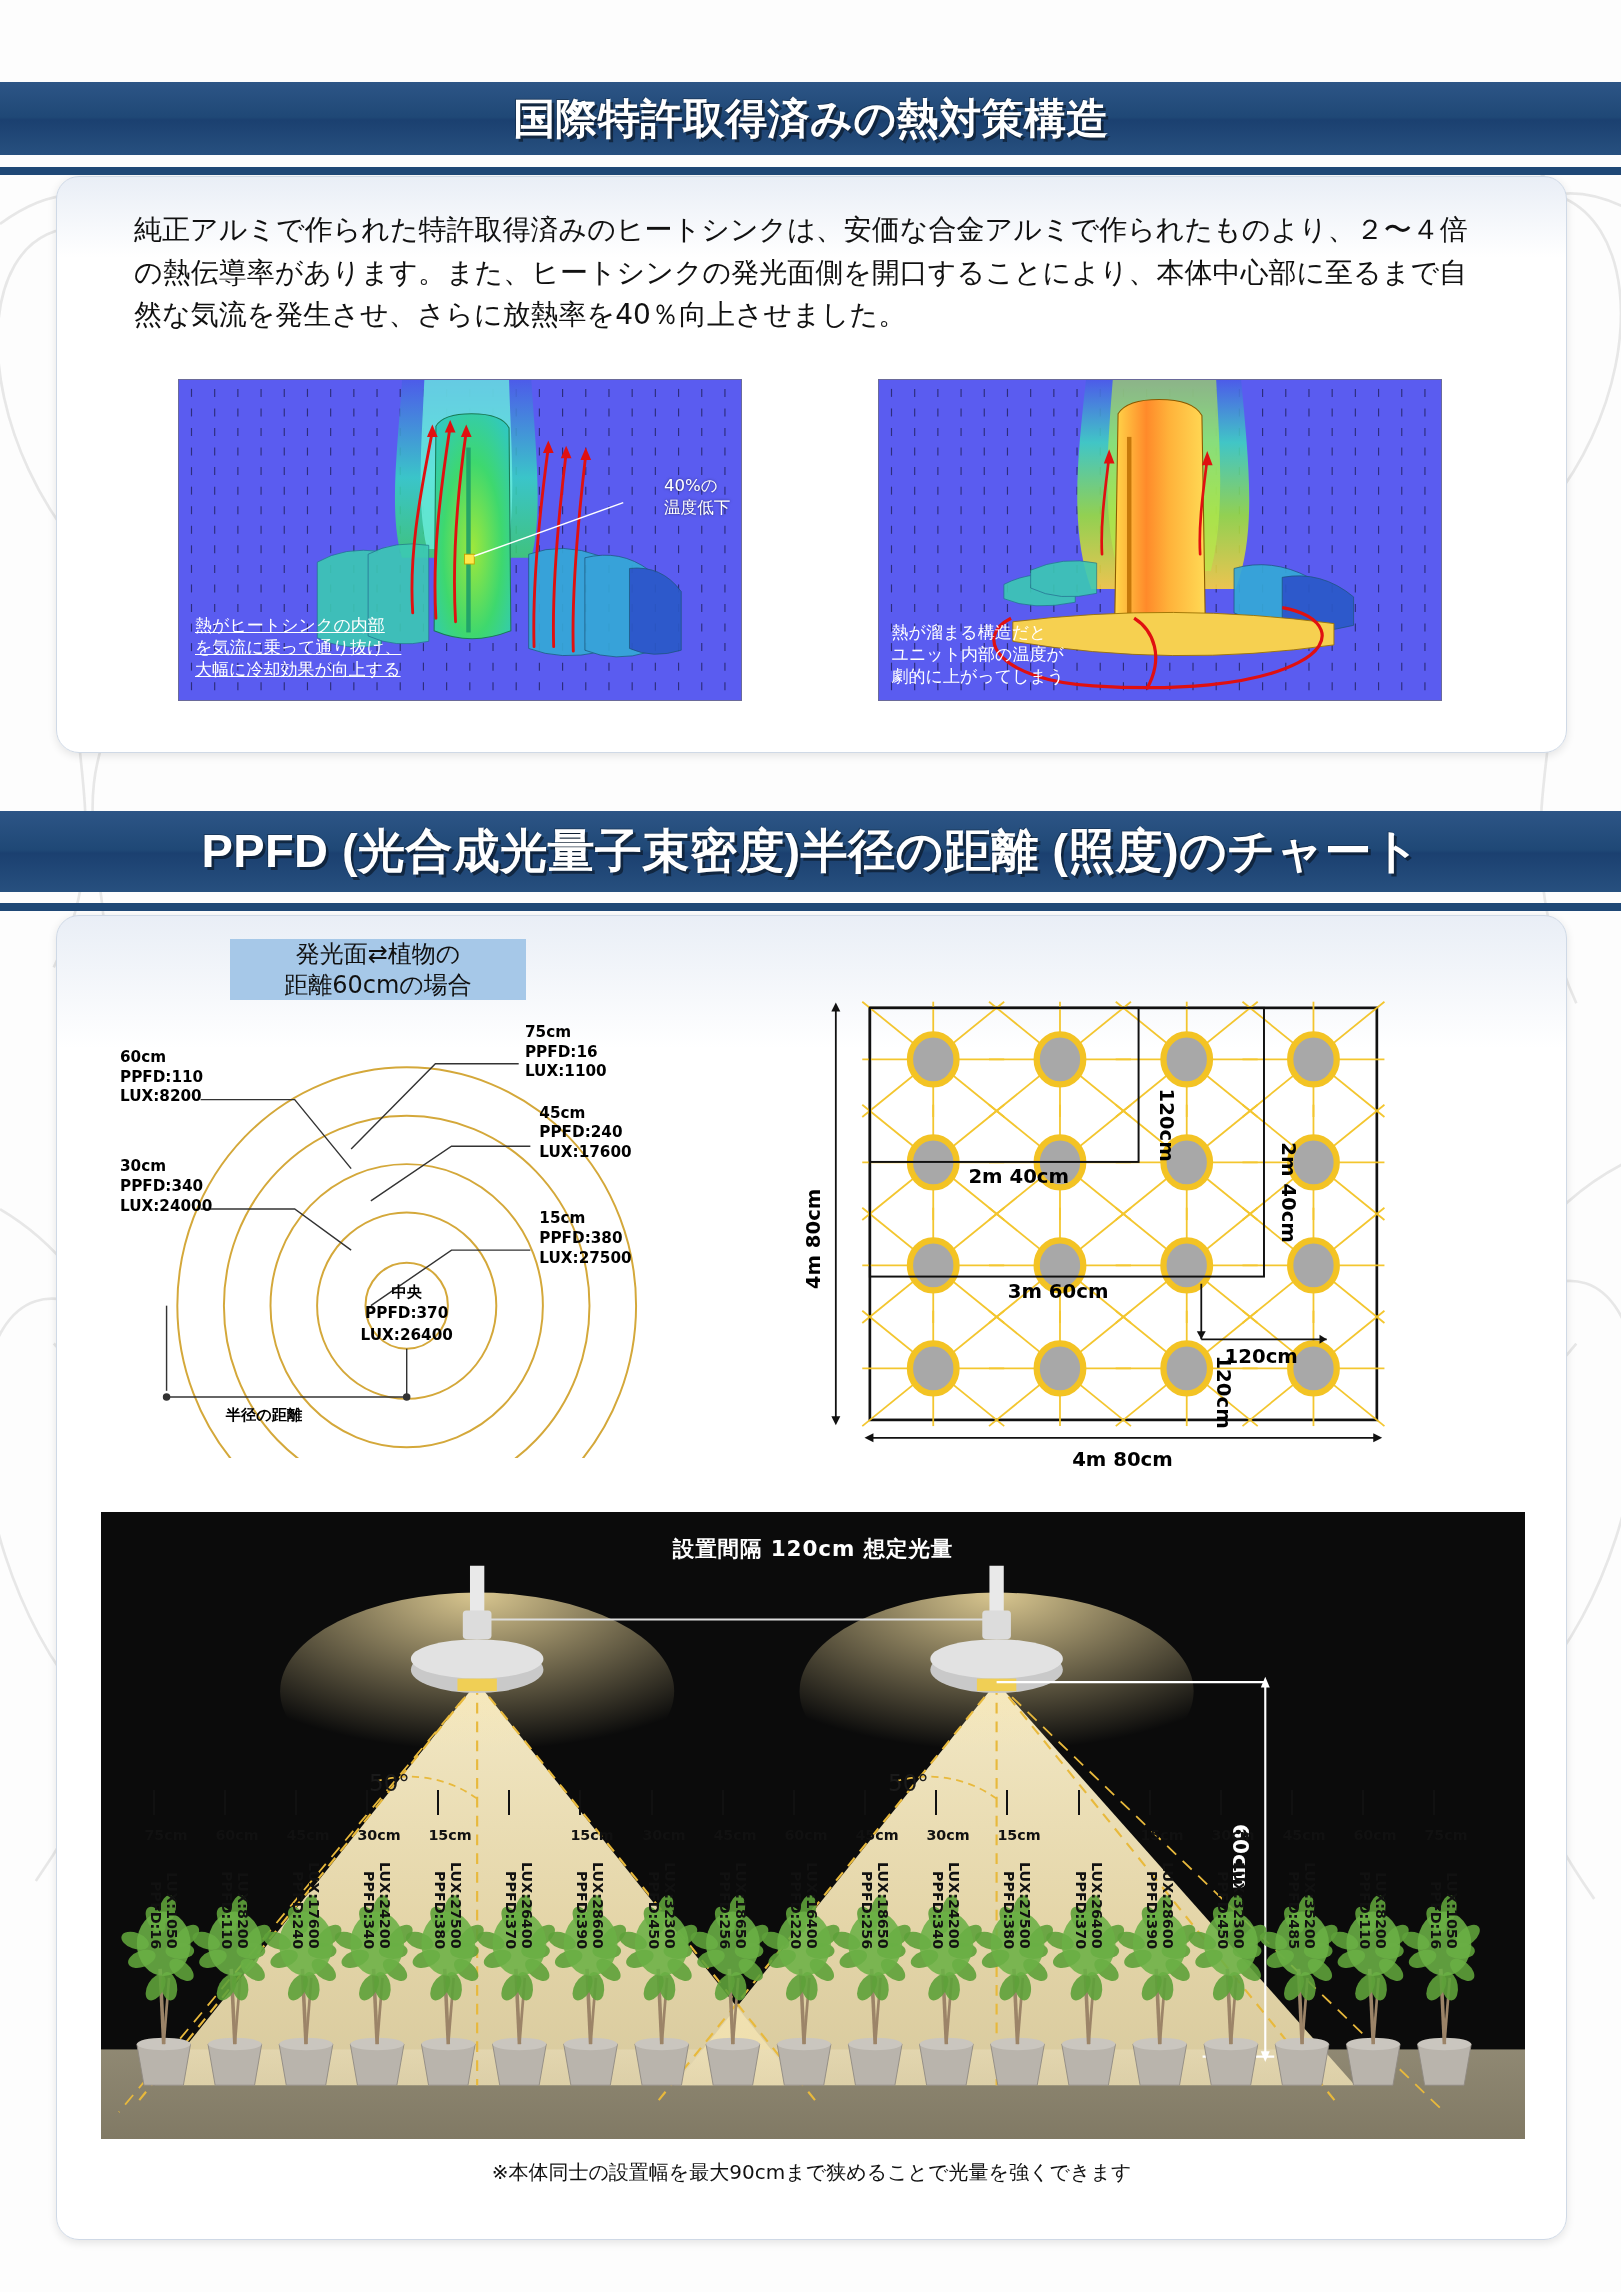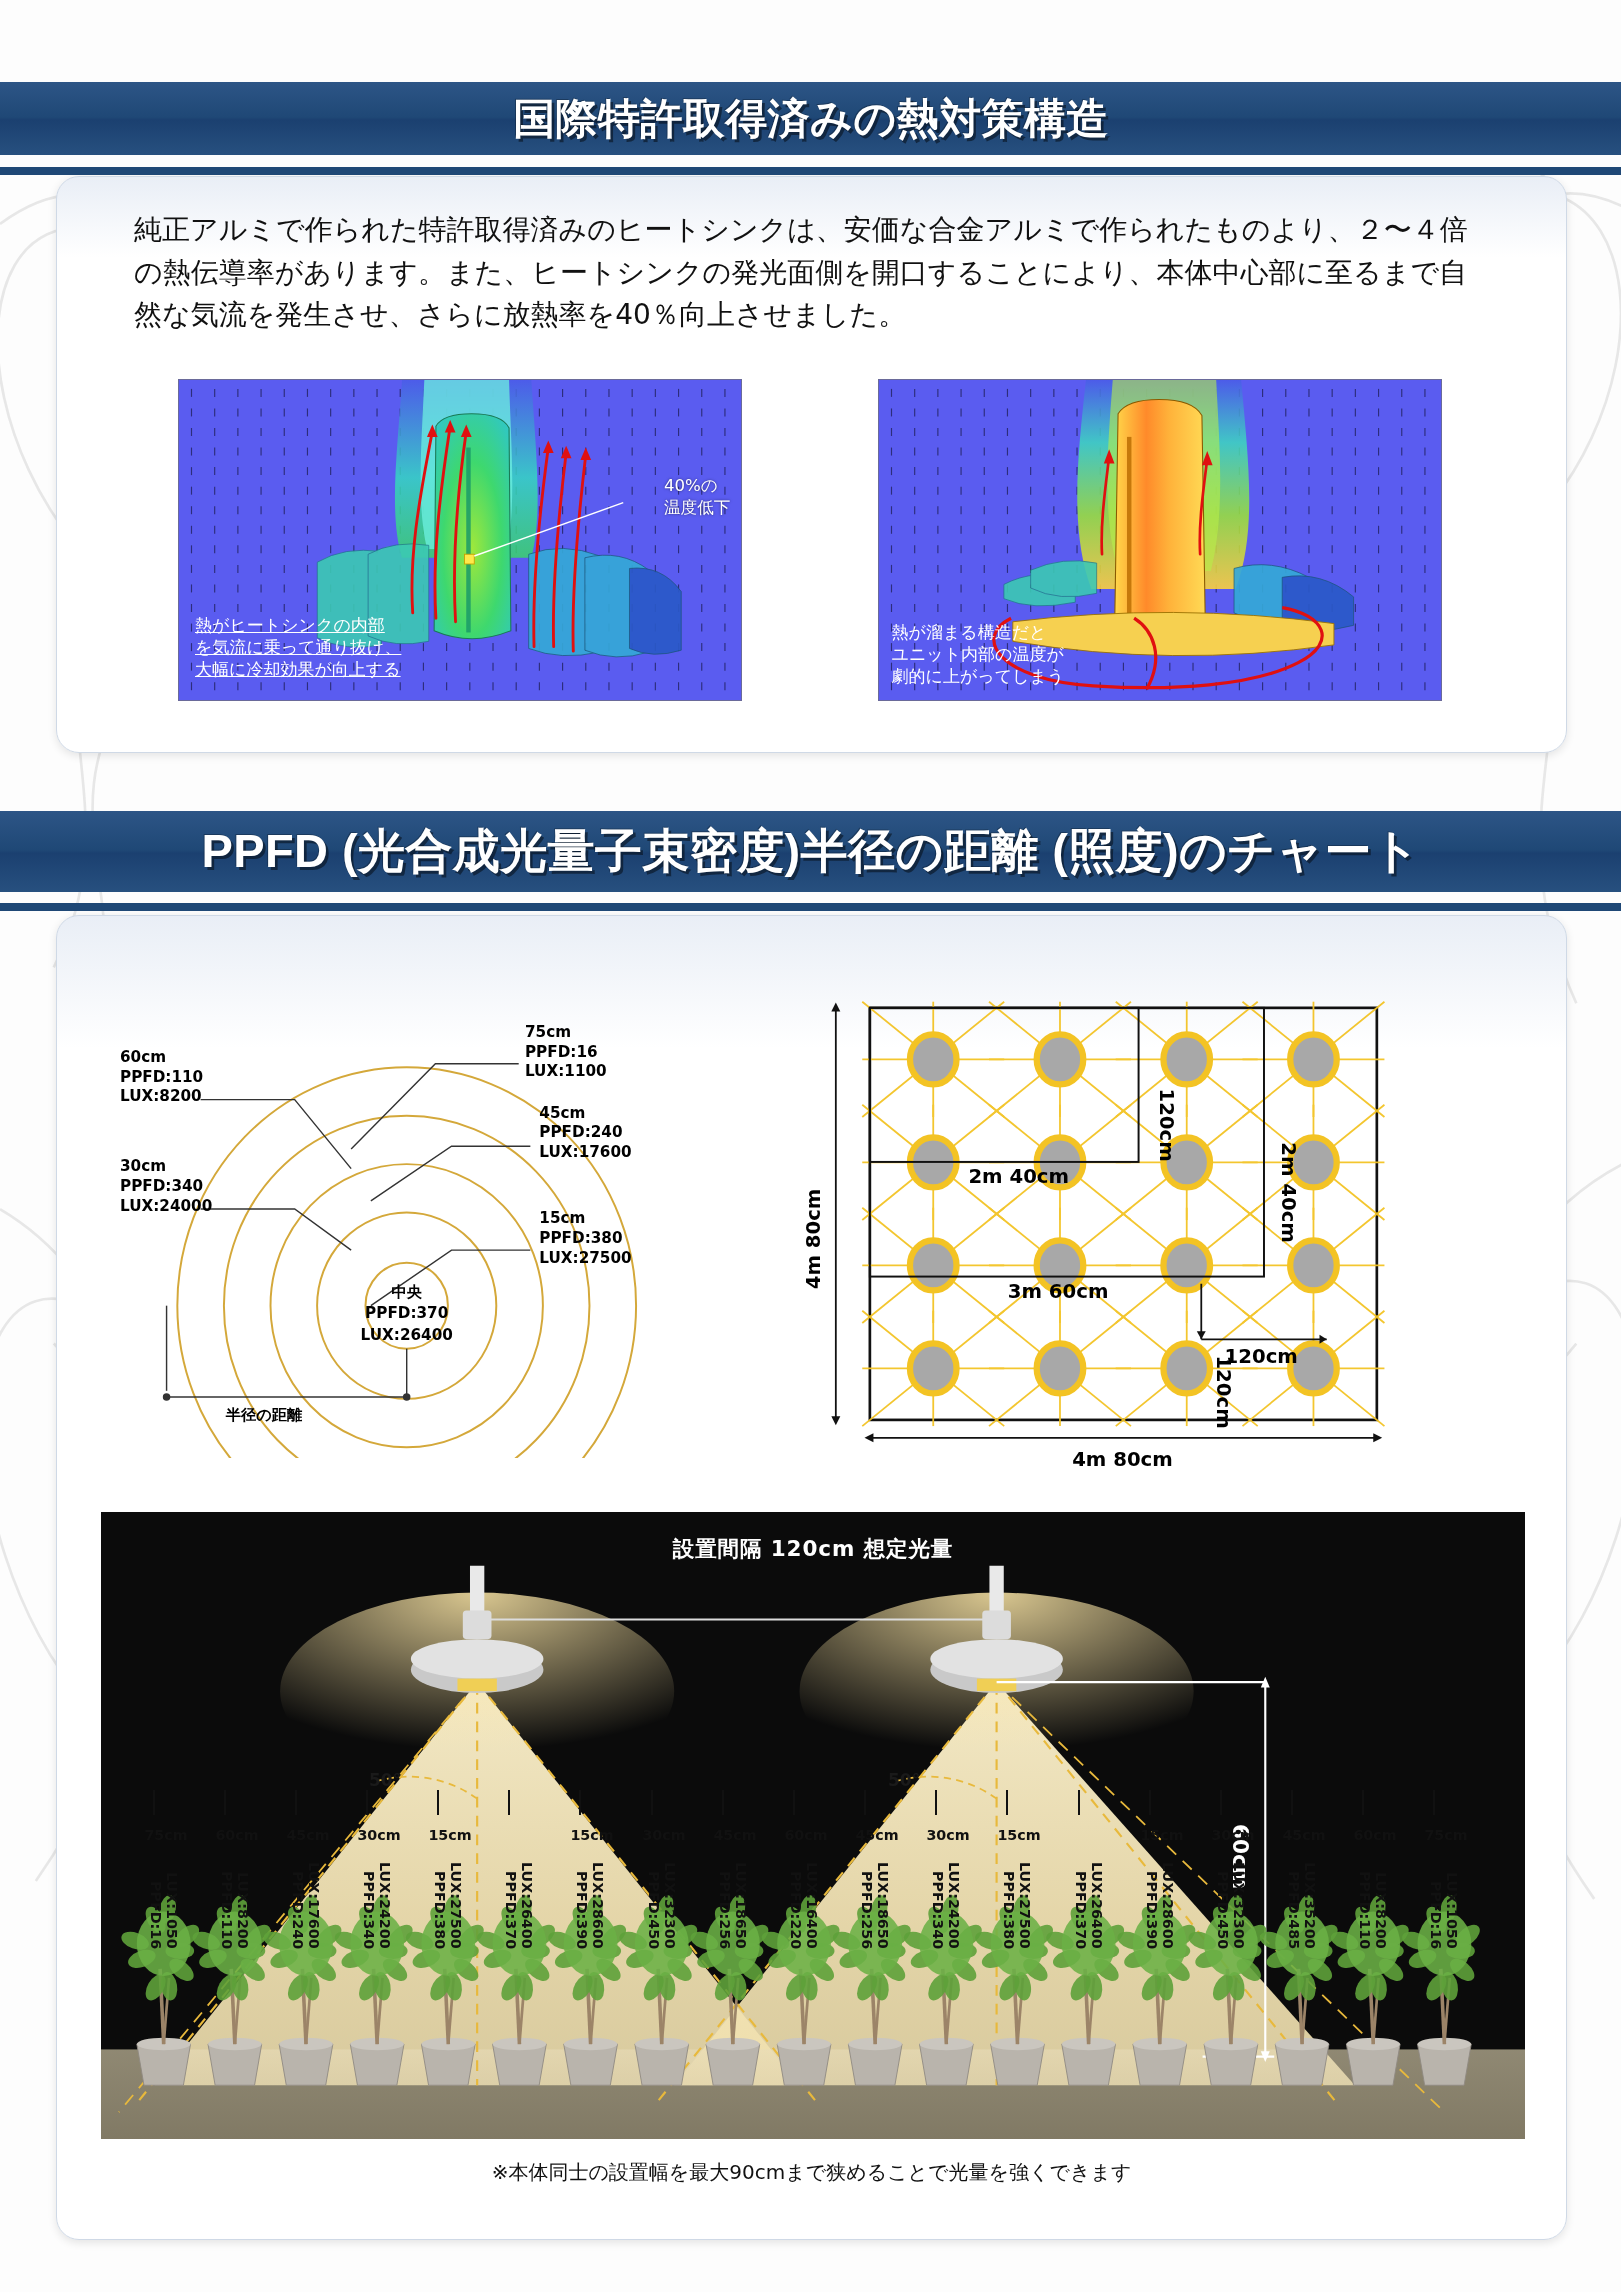--- a/index.html
+++ b/index.html
@@ -103,21 +103,21 @@
     background:#0a0a0a;overflow:hidden;
   }
   #photo svg{display:block;width:100%;height:100%;}
   .photo-head{
     position:absolute;left:0;top:21.5px;width:100%;text-align:center;
     color:#fff;font-weight:bold;font-size:21.5px;
     font-family:"DejaVu Sans","Liberation Sans",sans-serif;
     letter-spacing:0.9px;z-index:3;
   }
   .angle{
-    position:absolute;color:#1a1a1a;font-weight:bold;font-size:17px;
+    position:absolute;color:#1a1a1a;font-weight:normal;font-size:23px;
     font-family:"DejaVu Sans","Liberation Sans",sans-serif;z-index:3;
   }
   .dim60{
     position:absolute;color:#fff;font-weight:bold;font-size:21.5px;
     font-family:"DejaVu Sans","Liberation Sans",sans-serif;
     writing-mode:vertical-rl;z-index:3;
   }
   .footnote{
     position:absolute;left:0;top:1243px;width:100%;text-align:center;
     font-size:20px;color:#111;font-weight:500;
@@ -1062,20 +1062,24 @@
   </div>
 </div>
 
 <div class="banner" id="banner2">
   <div class="banner-title">PPFD (光合成光量子束密度)半径の距離 (照度)のチャート</div>
 </div>
 <div class="banner-rule" id="rule2"></div>
 
 <div class="card" id="card2">
 
+  <div class="subtitle-box" id="sub1">
+    <span style="white-space:pre-line">発光面⇄植物の
+距離60cmの場合</span>
+  </div>
 
   <div id="circles">
     <svg viewBox="0 0 760 500">
       <g fill="none" stroke="#d4a83a" stroke-width="2.2">
         <ellipse cx="330" cy="330" rx="46" ry="48"></ellipse>
         <ellipse cx="330" cy="330" rx="100" ry="104"></ellipse>
         <ellipse cx="330" cy="330" rx="152" ry="158"></ellipse>
         <ellipse cx="330" cy="330" rx="204" ry="212"></ellipse>
         <ellipse cx="330" cy="330" rx="256" ry="266"></ellipse>
       </g>

